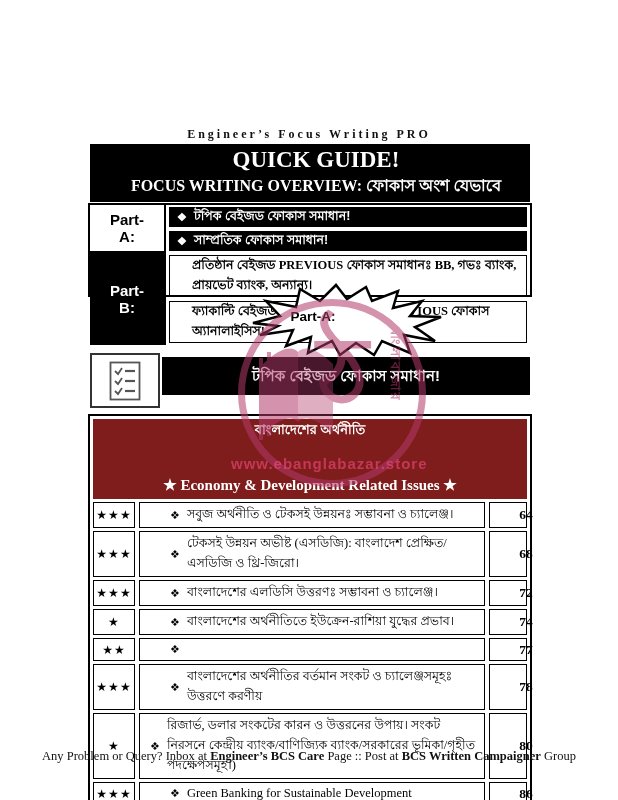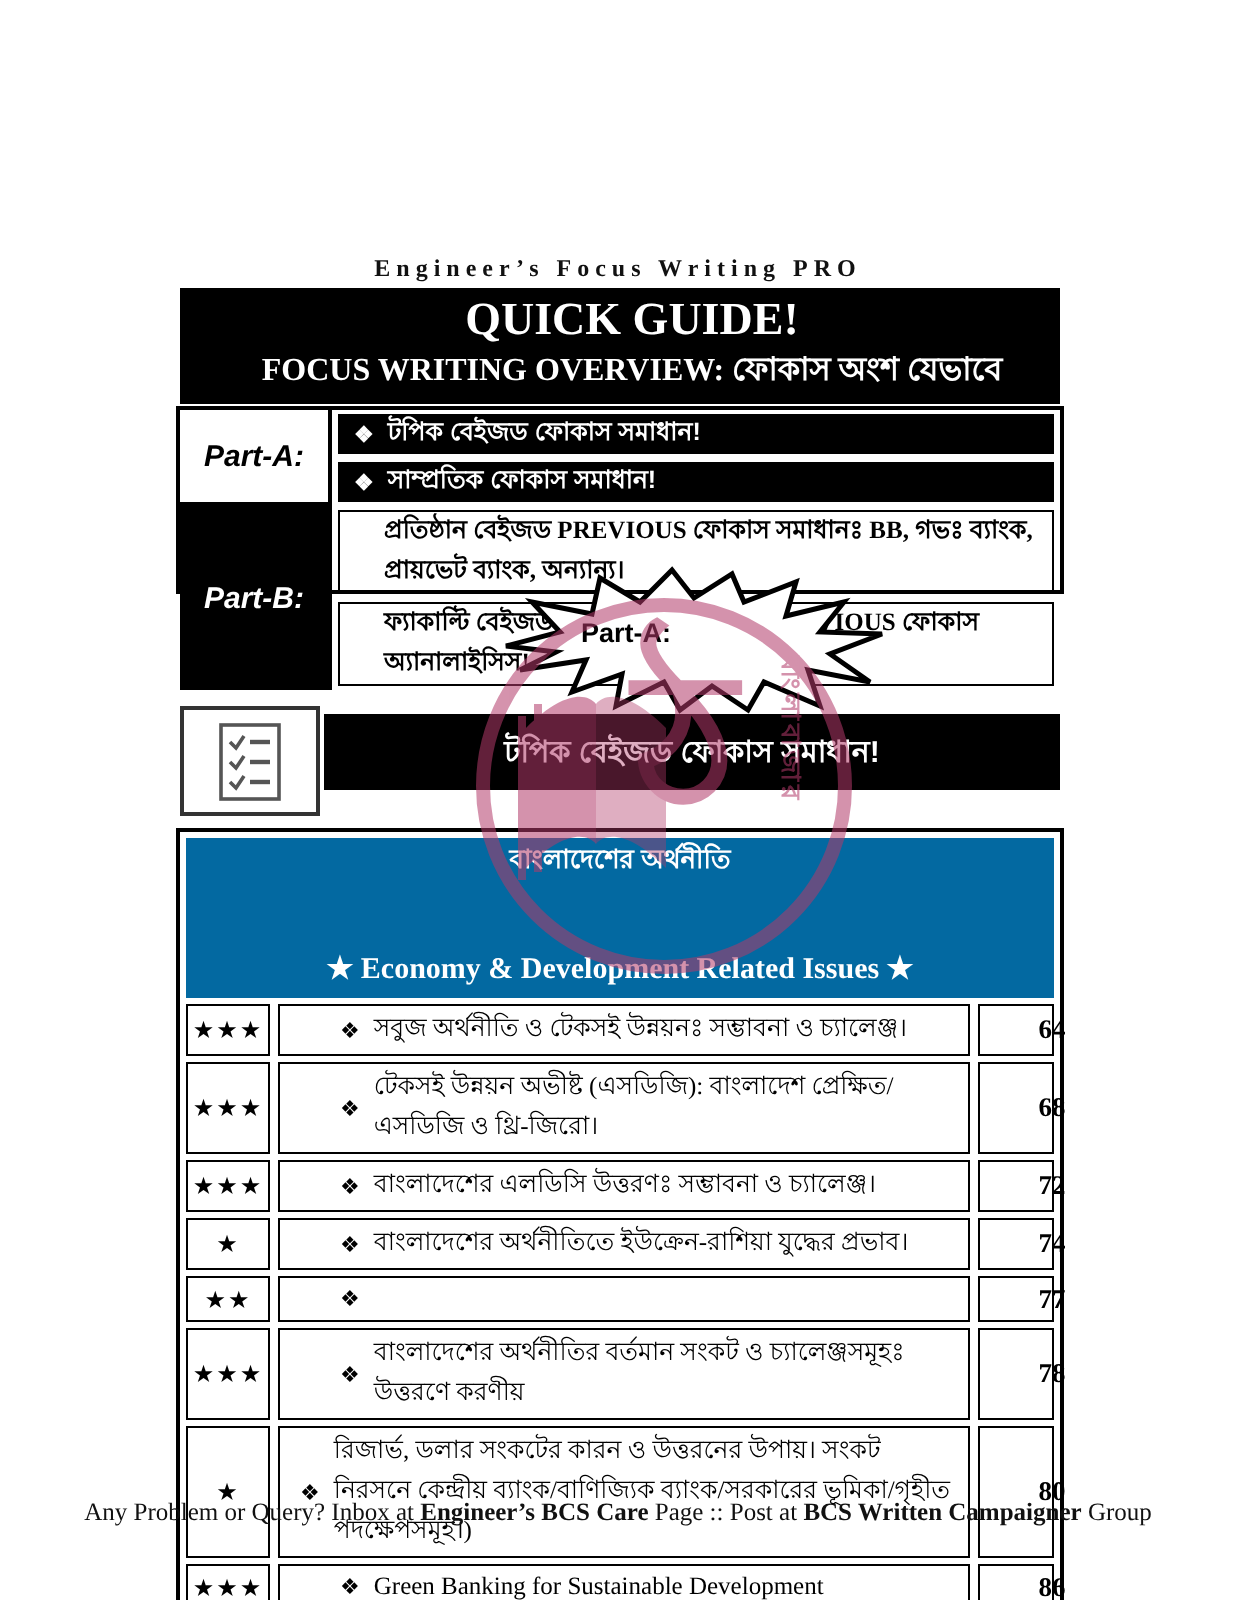--- a/index.html
+++ b/index.html
@@ -12,22 +12,22 @@
 
   
   .quick-box { position:absolute; left:90px; top:144px; width:440px; height:58px; background:#000;
     color:#fff; text-align:center;padding-left:12px; }
   .quick-title { font-family:"Liberation Serif", serif; font-weight:bold; font-size:23px; line-height:28px; margin-top:2px; }
   .quick-sub { font-family:"Liberation Serif", serif; font-weight:bold; font-size:16px; line-height:24px; }
 
   
   .parts { position:absolute; left:88px; top:203px; width:444px; height:94px; border:2px solid #000;
     display:grid; grid-template-columns:76px 1fr; grid-template-rows:repeat(4,1fr); background:#fff; }
-  .part-label { display:flex; flex-direction:row; align-items:center; justify-content:center;
-    font-weight:bold; font-size:15px; line-height:17px;font-style:italic; }
+  .part-label { display:flex; flex-direction:column; align-items:center; justify-content:center;
+    font-weight:bold; font-size:15px; line-height:17px; }
   .part-label.a { grid-row:1/3; grid-column:1; background:#fff; color:#000; border-right:2px solid #000; border-bottom:2px solid #000; }
   .part-label.b { grid-row:3/5; grid-column:1; background:#000; color:#fff; border-right:2px solid #000; }
   .part-item-a { grid-column:2; padding:2px 3px; }
   .part-item-a .strip { height:100%; background:#000; color:#fff; display:flex; align-items:center;
     font-weight:bold; font-size:12.5px; padding-left:8px; }
   .part-item-b { grid-column:2; margin:2px 3px; border:1.5px solid #000; display:flex; align-items:center;
     font-family:"Liberation Serif", serif; font-weight:bold; font-size:12.5px; color:#000; padding-left:22px; }
   .bullet { font-size:11px; margin-right:7px; }
 
   
@@ -49,21 +49,21 @@
   .wm-book { position:absolute; left:8px; top:28px; }
   .wm-glyph { position:absolute; left:72px; top:18px; font-size:96px; font-weight:bold; color:#b23a6a; line-height:1; }
   .wm-vtext { position:absolute; right:14px; top:22px; writing-mode:vertical-rl; text-orientation:mixed;
     font-size:13px; font-weight:bold; color:#b23a6a; letter-spacing:2px; }
   .wm-url { left:231px; top:455px; font-weight:bold; font-size:15px; letter-spacing:1px;
     color:#ff4d88; opacity:0.55; }
 
   
   .toc { position:absolute; left:88px; top:414px; width:444px; border:2px solid #000; background:#fff;
     padding:3px; display:flex; flex-direction:column; gap:3px; }
-  .toc-header { background:#0369a1; color:#fff; text-align:center; padding:2px 0 4px; }
+  .toc-header { background:#7f1d1d; color:#fff; text-align:center; padding:2px 0 4px; }
   .toc-header .bn { font-weight:bold; font-size:13px; line-height:18px; }
   .toc-header .en { font-family:"Liberation Serif", serif; font-weight:bold; font-size:15px; line-height:20px;margin-top:36px; }
   .toc-row { display:flex; gap:4px; }
   .cell { border:1.5px solid #000; background:#fff; }
   .cell-stars { width:42px; min-height:23px; display:flex; align-items:center; justify-content:center;
     font-size:12px; letter-spacing:1px; color:#000; flex:none; }
   .cell-topic { flex:1; display:flex; align-items:center; padding:2px 4px 2px 30px;
     font-family:"Liberation Serif", serif; font-size:12.5px; color:#000; }
   .cell-page { width:35px; display:flex; align-items:center; justify-content:center; flex:none;
     font-family:"Liberation Serif", serif; font-weight:bold; font-size:13.5px;padding-left:36px; }
@@ -141,20 +141,21 @@
   <div class="wm wm-circle">
     <svg class="wm-book" width="90" height="120" viewBox="0 0 90 120">
       <path d="M10 100 C28 82 40 82 45 88 L45 18 C40 12 28 12 10 30 Z" fill="#b23a6a"></path>
       <path d="M80 100 C62 82 50 82 45 88 L45 18 C50 12 62 12 80 30 Z" fill="#b23a6a" opacity="0.75"></path>
       <rect x="6" y="24" width="4" height="82" fill="#b23a6a"></rect>
       <rect x="14" y="18" width="4" height="84" fill="#b23a6a"></rect>
     </svg>
     <div class="wm-glyph">ঠ</div>
     <div class="wm-vtext">বাংলাবাজার</div>
   </div>
+  <div class="wm wm-url">www.ebanglabazar.store</div>
 
   <div class="toc">
     <div class="toc-header">
       <div class="bn">বাংলাদেশের অর্থনীতি</div>
       <div class="en">★ Economy &amp; Development Related Issues ★</div>
     </div>
 
     <div class="toc-row">
       <div class="cell cell-stars">★★★</div>
       <div class="cell cell-topic">

